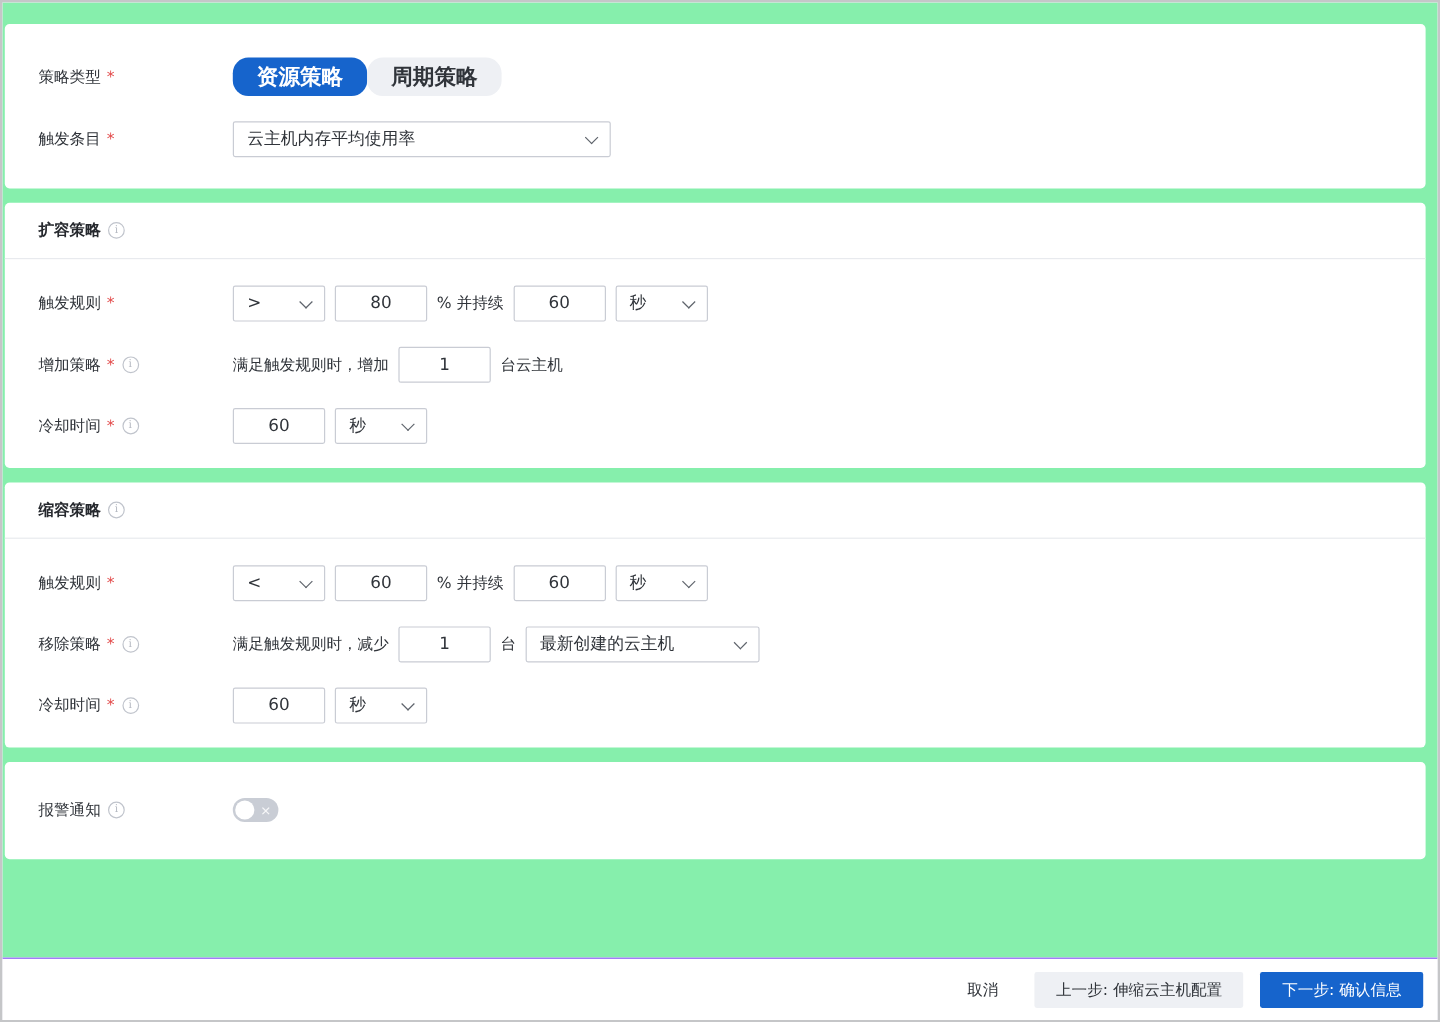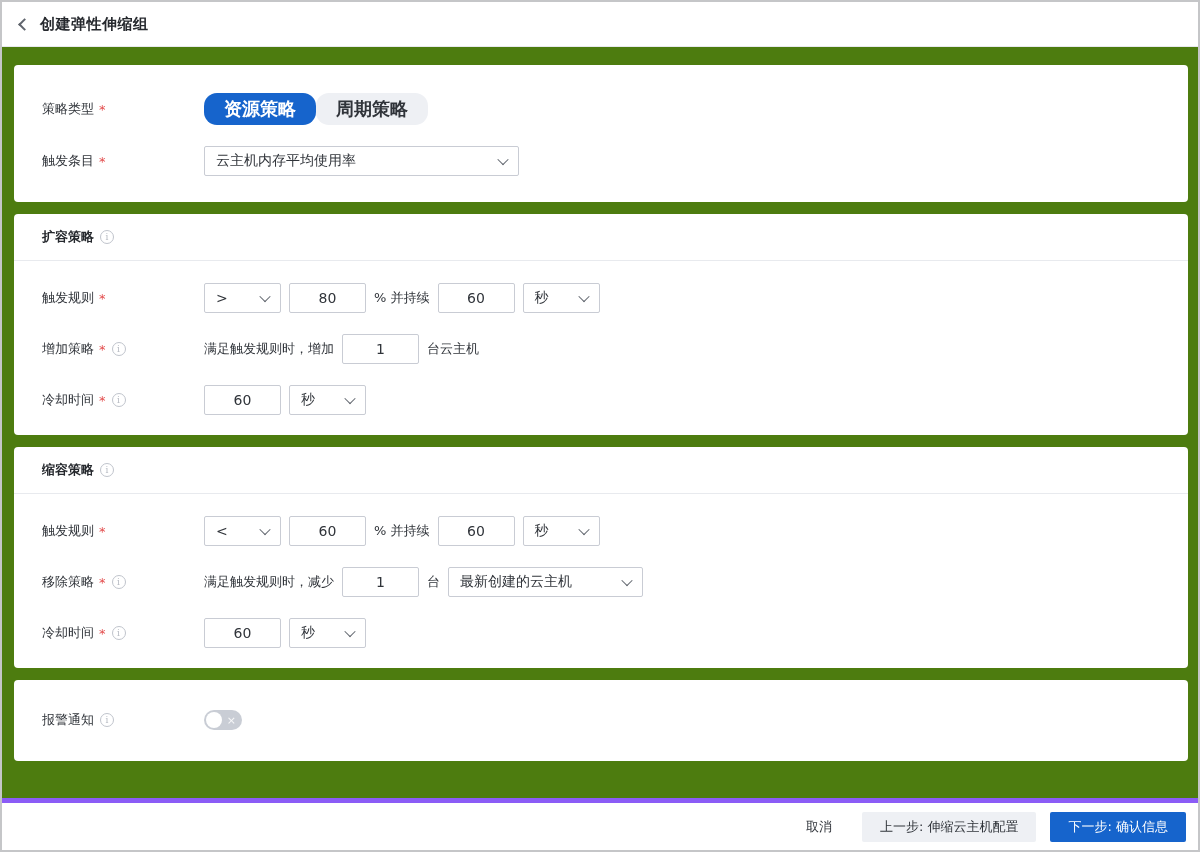--- a/index.html
+++ b/index.html
@@ -10,21 +10,21 @@
             display:flex; flex-direction:column; overflow:hidden; }
 
   
   .page-header { height:45px; flex:0 0 45px; background:#fff; border-bottom:1px solid #e8eaee;
                  display:flex; align-items:center; padding:0 18px; }
   .back-chev { width:9px; height:9px; border-left:2px solid #5f646c; border-bottom:2px solid #5f646c;
                transform:rotate(45deg); margin-right:11px; cursor:pointer; }
   .page-title { font-size:15px; font-weight:700; color:#26292e; letter-spacing:.5px; }
 
   
-  .page-body { flex:1 1 auto; background:#4d7c0f; padding:18px 10px 0 12px; overflow:hidden; }
+  .page-body { flex:1 1 auto; background:#86efac; padding:18px 10px 0 2px; overflow:hidden; }
   .card { background:#fff; border-radius:4px; margin-bottom:12px; }
   .card-pad { padding:28px 28px 26px 28px; }
 
   .section-head { height:47px; display:flex; align-items:center; padding:0 28px;
                   border-bottom:1px solid #e8eaee; }
   .section-title { font-weight:700; color:#26292e; }
   .section-body { padding:22px 28px 20px 28px; }
 
   .form-row { display:flex; align-items:center; margin-bottom:21px; }
   .form-row:last-child { margin-bottom:0; }
@@ -60,37 +60,33 @@
   
   .toggle { width:38px; height:20px; border-radius:10px; background:#c9cdd5; position:relative;
             cursor:pointer; }
   .toggle .knob { position:absolute; top:2px; left:2px; width:16px; height:16px; border-radius:50%;
                   background:#fff; }
   .toggle .off-mark { position:absolute; top:0; right:6px; height:20px; display:flex; align-items:center;
                       color:rgba(255,255,255,.85); font-size:11px; }
   .toggle .off-mark::after { content:"\00d7"; }
 
   
-  .page-footer { flex:0 0 52px; background:#fff; border-top:5px solid #8b5cf6;
+  .page-footer { flex:0 0 52px; background:#fff; border-top:1px solid #8b5cf6;
                  display:flex; align-items:center; justify-content:flex-end; padding:0 12px; }
   .btn { height:30px; display:inline-flex; align-items:center; justify-content:center;
          border-radius:2px; font-size:13px; cursor:pointer; white-space:nowrap; }
   .btn-text { background:transparent; color:#30343a; padding:0 14px; margin-right:16px; }
   .btn-gray { background:#eef0f4; color:#30343a; padding:0 18px; margin-right:14px; }
   .btn-primary { background:#1664cc; color:#fff; padding:0 18px; }
 </style>
 </head>
 <body>
 
 <div class="window">
 
-  <div class="page-header">
-    <span class="back-chev"></span>
-    <span class="page-title">创建弹性伸缩组</span>
-  </div>
 
   <div class="page-body">
 
     <div class="card card-pad">
       <div class="form-row">
         <div class="row-label">
           <span>策略类型</span>
           <span class="req">*</span>
         </div>
         <div class="seg">

